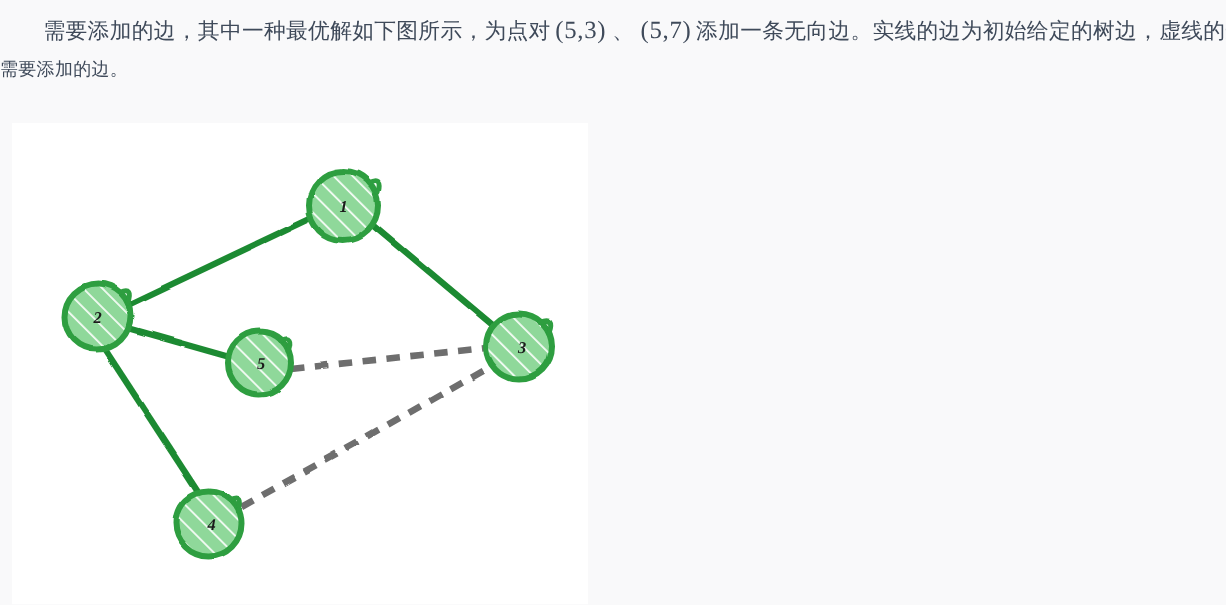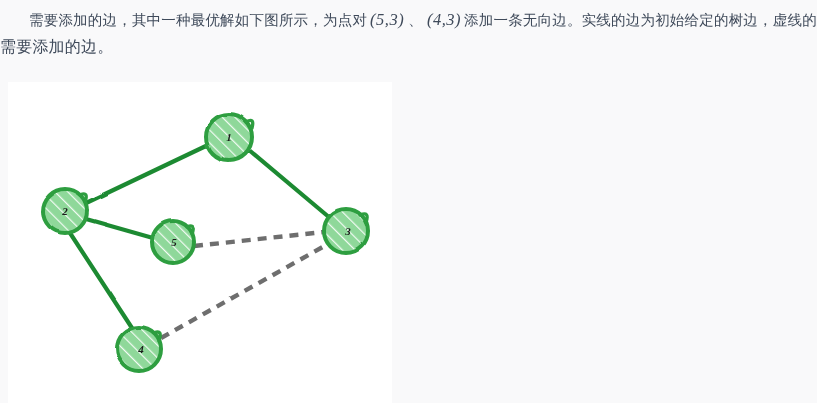--- a/index.html
+++ b/index.html
@@ -31,27 +31,26 @@
     line-height: 27px;
     letter-spacing: 0.2px;
     white-space: nowrap;
   }
   .prose .indent { display: inline-block; width: 29px; }
   .line2 {
     position: absolute;
     left: 0;
     top: 33px;
     color: #3f4a5a;
-    font-size: 16px;
+    font-size: 12px;
     line-height: 27px;
     letter-spacing: 0.2px;
   }
   .math {
     font-family: "Liberation Serif", "DejaVu Serif", serif;
-    font-style: italic;
     font-size: 16.5px;
     color: #3f4a5a;
     padding: 0 3px;
     letter-spacing: 0.5px;
   }
   .sep { padding: 0 1px; }
 
   
   .figure-panel {
     position: absolute;
@@ -70,21 +69,21 @@
     font-size: 11px;
     fill: #1b1b1b;
   }
 </style>
 </head>
 <body>
 
 <div id="page">
 
   <div class="prose">
-    <span class="indent"></span><span>需要添加的边，其中一种最优解如下图所示，为点对</span><span class="math">(5,3)</span><span class="sep">、</span><span class="math">(4,3)</span><span>添加一条无向边。实线的边为初始给定的树边，虚线的边为</span>
+    <span class="indent"></span><span>需要添加的边，其中一种最优解如下图所示，为点对</span><span class="math">(5,3)</span><span class="sep">、</span><span class="math">(5,7)</span><span>添加一条无向边。实线的边为初始给定的树边，虚线的边为</span>
   </div>
   <div class="line2">需要添加的边。</div>
 
   <div class="figure-panel">
     <svg width="384" height="321" viewBox="0 0 384 321">
       <defs>
         <pattern id="hatch" width="9" height="9" patternUnits="userSpaceOnUse" patternTransform="rotate(-45)">
           <rect width="9" height="9" fill="#8fd89a"></rect>
           <line x1="0" y1="0" x2="0" y2="9" stroke="#ffffff" stroke-width="2.4" stroke-opacity="0.9"></line>
         </pattern>

